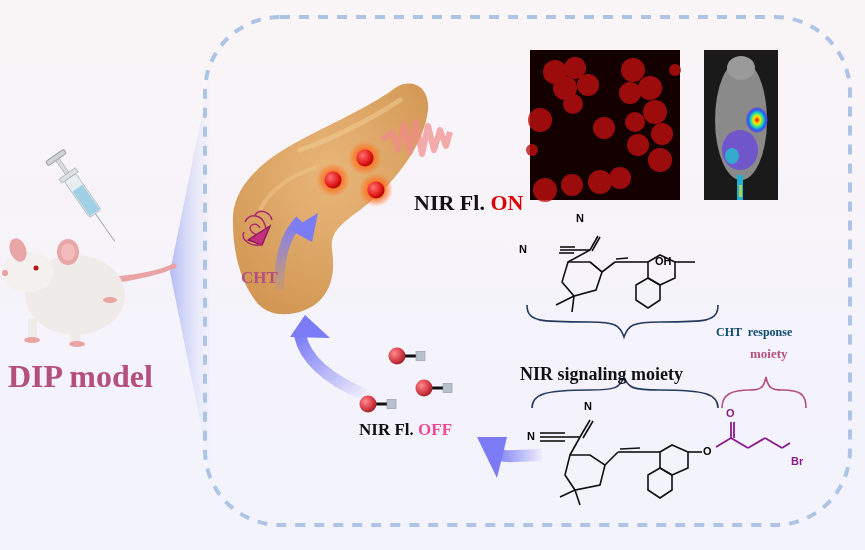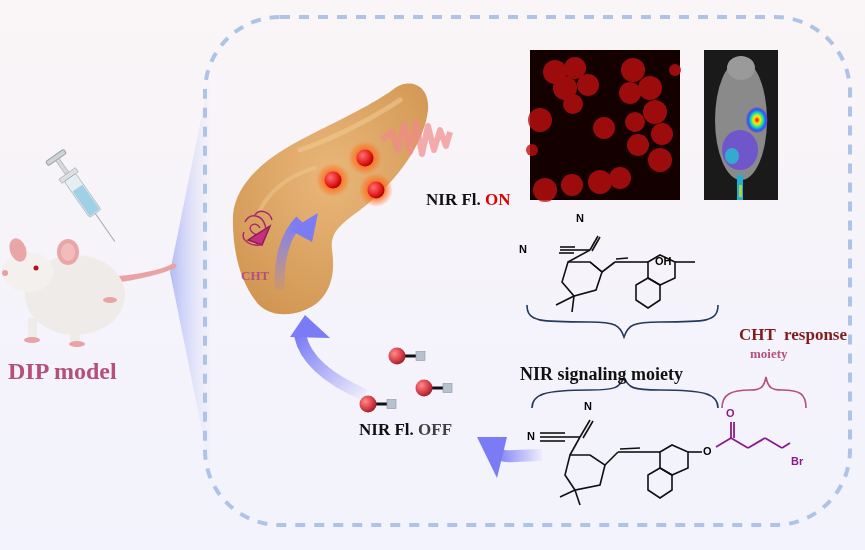--- a/index.html
+++ b/index.html
@@ -227,35 +227,35 @@
     <line x1="748" y1="448" x2="765" y2="438"></line>
     <line x1="765" y1="438" x2="782" y2="448"></line>
     <line x1="782" y1="448" x2="790" y2="443"></line>
   </g>
 
   <path d="M527,305 C527,322 540,322 590,322 C615,322 620,325 624,337 C628,325 633,322 660,322 C705,322 718,322 718,305" stroke="#243a5c" stroke-width="1.6" fill="none"></path>
   <path d="M532,408 C532,394 545,390 590,390 C615,390 620,388 624,377 C628,388 633,390 660,390 C705,390 718,394 718,408" stroke="#243a5c" stroke-width="1.6" fill="none"></path>
   <path d="M722,408 C722,394 732,390 750,390 C760,390 764,388 766,377 C768,388 772,390 782,390 C800,390 806,394 806,408" stroke="#b5507d" stroke-width="1.6" fill="none"></path>
 </svg>
 
-<div class="lbl" style="left:8px;top:358px;font-size:24px;color:#b5507d;">DIP model</div>
-
-<div class="lbl" style="left:241px;top:268px;font-size:13px;color:#b5507d;">CHT</div>
-
-<div class="lbl" style="left:426px;top:190px;font-size:17px;color:#111;">
+<div class="lbl" style="left:8px;top:358px;font-size:32px;color:#b5507d;">DIP model</div>
+
+<div class="lbl" style="left:241px;top:268px;font-size:17px;color:#b5507d;">CHT</div>
+
+<div class="lbl" style="left:414px;top:190px;font-size:22px;color:#111;">
   <span>NIR Fl. </span><span style="color:#e00000;">ON</span>
 </div>
 
 <div class="lbl" style="left:359px;top:420px;font-size:17px;color:#111;">
-  <span>NIR Fl. </span><span style="color:#404040;">OFF</span>
+  <span>NIR Fl. </span><span style="color:#ec4899;">OFF</span>
 </div>
 
 <div class="lbl" style="left:520px;top:364px;font-size:18px;color:#111;">NIR signaling moiety</div>
 
-<div class="lbl" style="left:716px;top:325px;font-size:17px;color:#7f1d1d;white-space:pre;margin-left:23px;">CHT  response</div>
+<div class="lbl" style="left:716px;top:325px;font-size:12px;color:#0c4a6e;white-space:pre;">CHT  response</div>
 <div class="lbl" style="left:750px;top:346px;font-size:13px;color:#b5507d;">moiety</div>
 
 <span class="abs chem" style="left:576px;top:212px;">N</span>
 <span class="abs chem" style="left:519px;top:243px;">N</span>
 <span class="abs chem" style="left:655px;top:255px;">OH</span>
 
 <span class="abs chem" style="left:584px;top:400px;">N</span>
 <span class="abs chem" style="left:527px;top:430px;">N</span>
 <span class="abs chem" style="left:703px;top:445px;">O</span>
 <span class="abs chem" style="left:726px;top:407px;color:#8a1a8a;">O</span>

